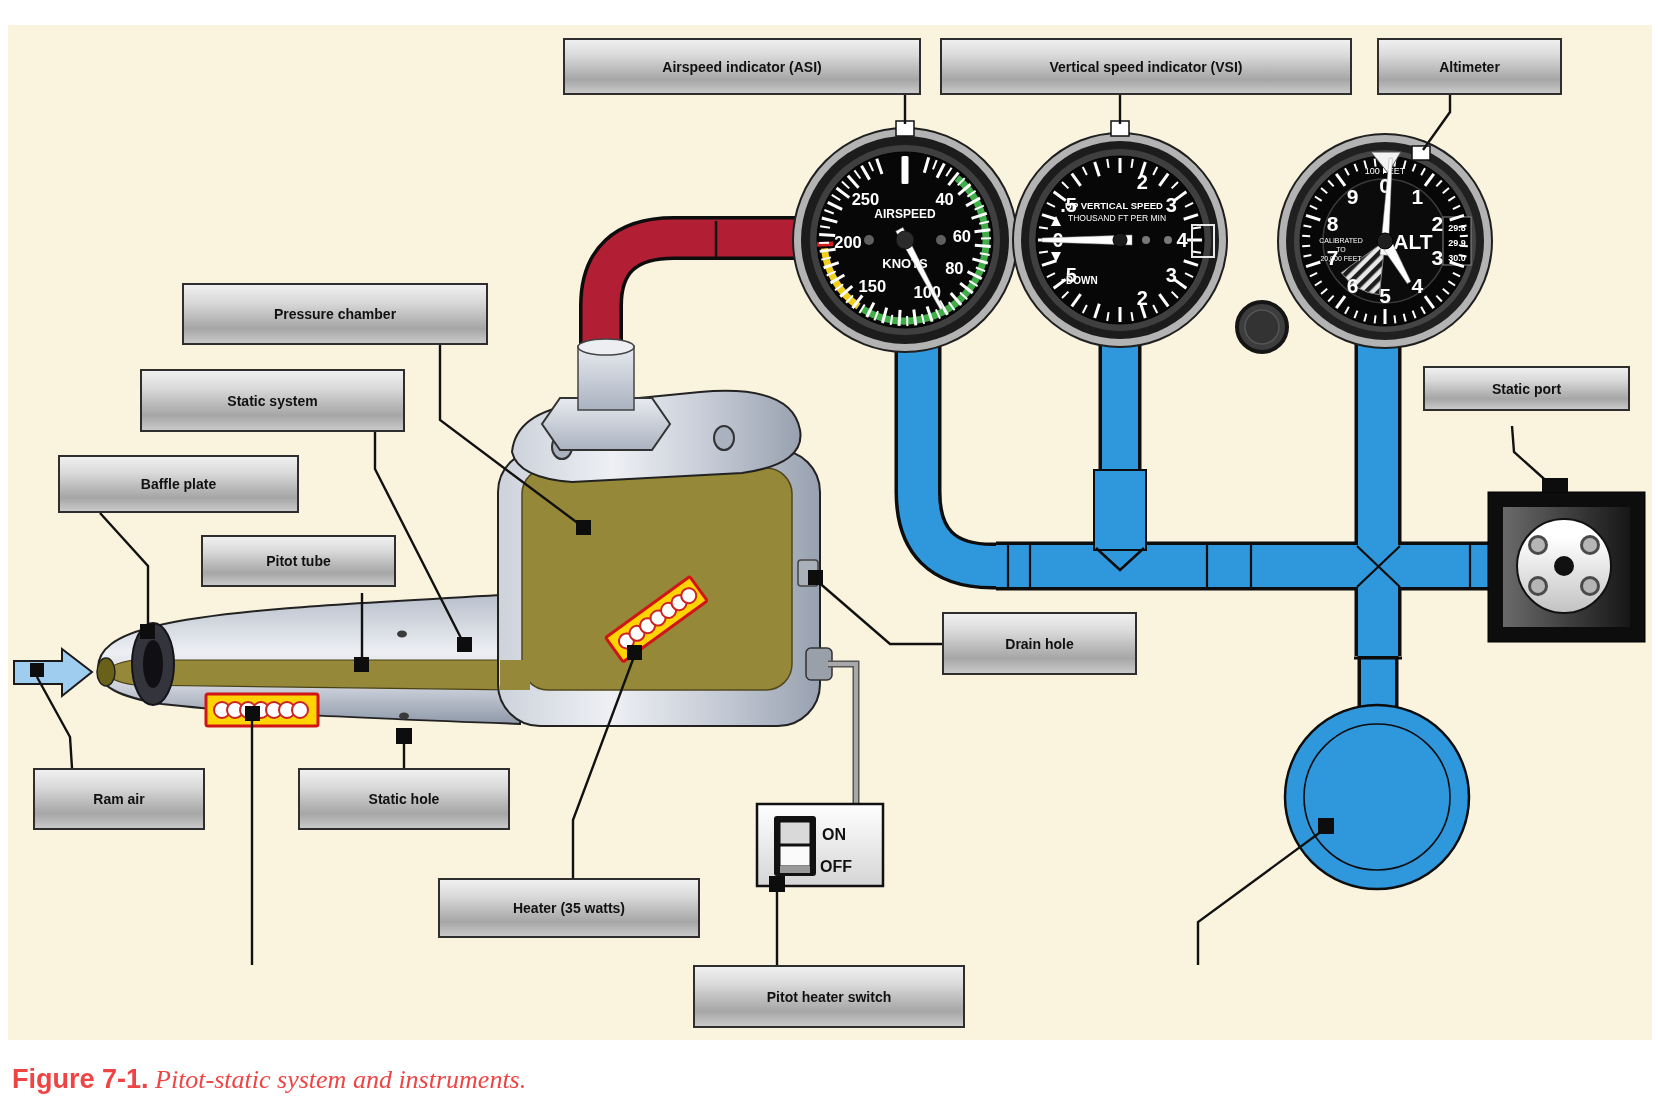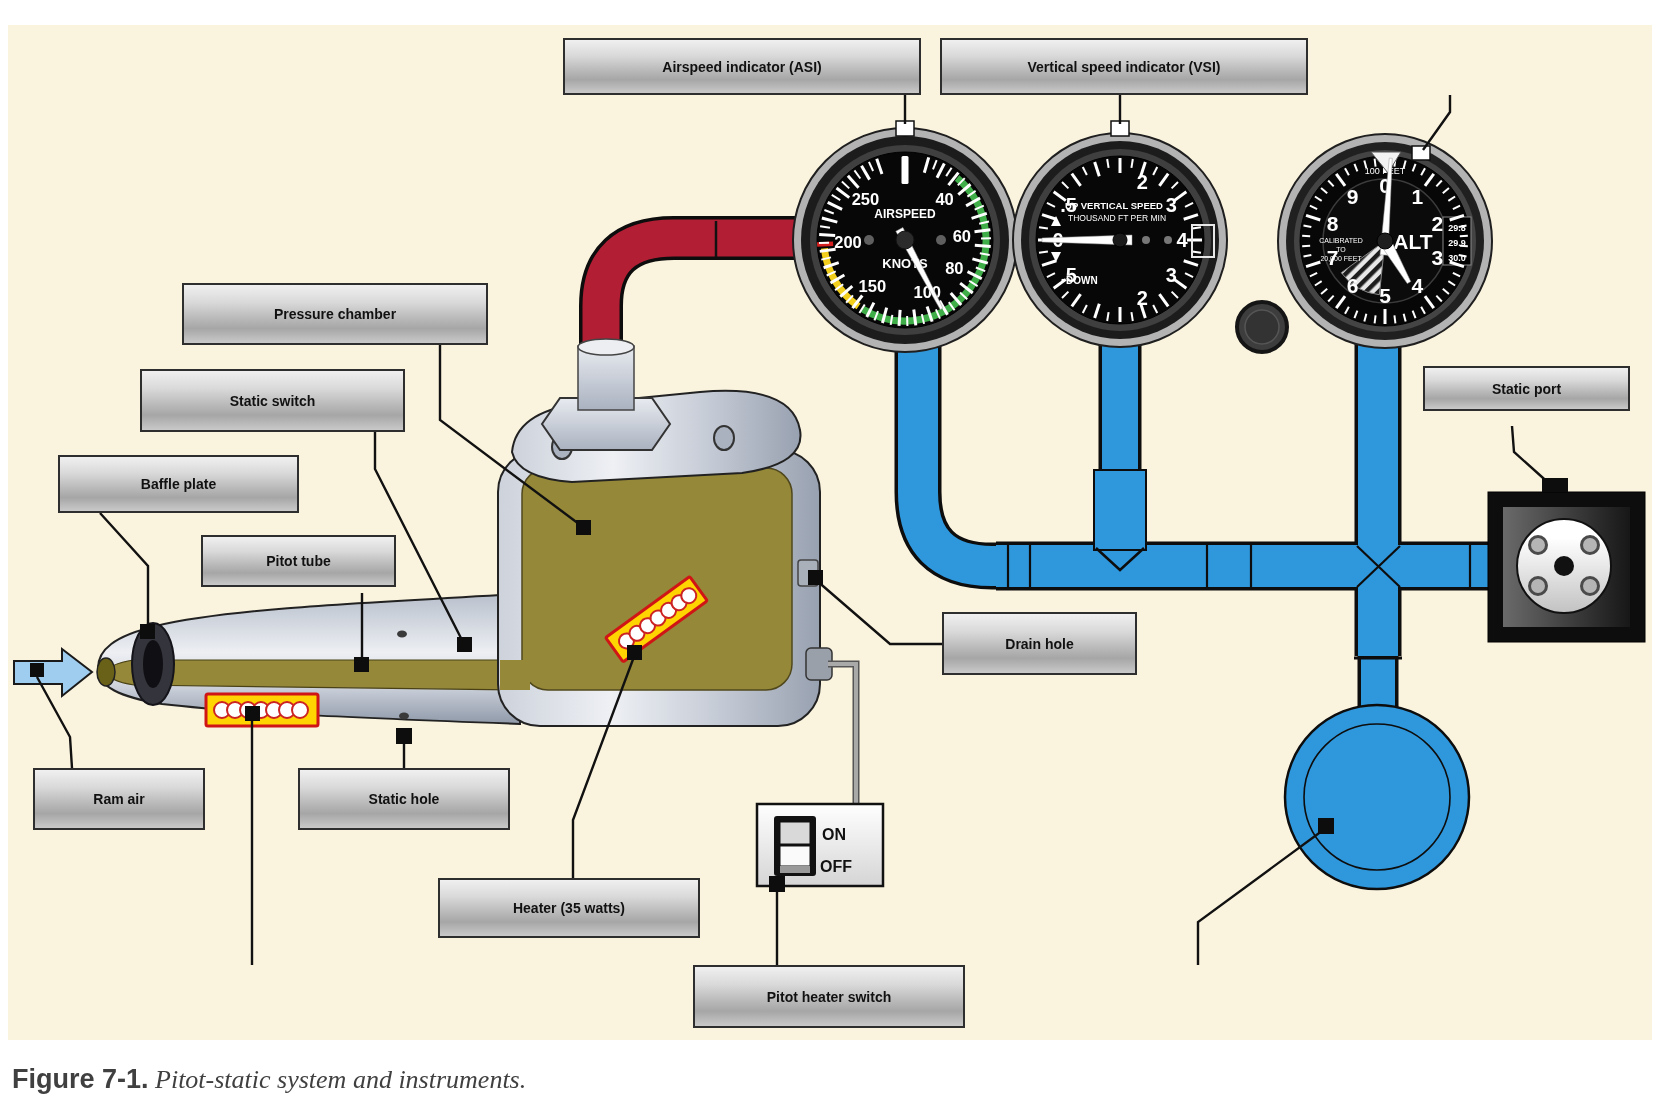--- a/index.html
+++ b/index.html
@@ -3,21 +3,21 @@
 <meta charset="utf-8">
 <style>
   html,body{margin:0;padding:0;background:#fff;}
   .stage{position:relative;width:1658px;height:1118px;background:#ffffff;overflow:hidden;
          font-family:"Liberation Sans",sans-serif;}
   svg{position:absolute;left:0;top:0;z-index:1;}
   .lbl{position:absolute;z-index:3;display:flex;align-items:center;justify-content:center;
        background:linear-gradient(180deg,#f0f0f0 0%,#d9d9d9 30%,#bcbcbc 55%,#a6a6a6 75%,#c9c9c9 100%);
        border:2px solid #2e2e2e;font-weight:bold;font-size:14px;color:#111;box-sizing:border-box;
        text-align:center;}
-  .caption{position:absolute;left:12px;top:1064px;z-index:3;font-size:27px;color:#404040;white-space:pre;}
+  .caption{position:absolute;left:12px;top:1064px;z-index:3;font-size:27px;color:#ef4444;white-space:pre;}
   .cap-bold{font-weight:bold;font-family:"Liberation Sans",sans-serif;}
   .cap-italic{font-style:italic;font-family:"Liberation Serif","DejaVu Serif",serif;font-size:26px;}
   .cream{fill:var(--background_cream,#FAF3DD);}
   .pipe-black{stroke:#0d0d0d;fill:none;stroke-linejoin:round;}
   .pipe-blue{stroke:var(--pipe_blue,#2F97DC);fill:none;stroke-linejoin:round;}
   .pipe-fill{fill:var(--pipe_blue,#2F97DC);}
   .joint{stroke:#0d0d0d;stroke-width:2.2;}
   .redtube{stroke:var(--pitot_red_tube,#B21F35);fill:none;stroke-linejoin:round;}
   .olive{fill:var(--pressure_olive,#958838);}
   .heater-box{fill:var(--heater_yellow,#FFD400);stroke:var(--heater_red,#CF1515);stroke-width:3;}
@@ -446,23 +446,24 @@
     <path class="leader" d="M816,580 L890,644 L942,644"></path>
         <rect class="marker" x="808" y="570" width="15" height="15"></rect>
     <path class="leader" d="M1512,426 L1514,452 L1552,486"></path>
         <rect class="marker" x="1542" y="478" width="26" height="14"></rect>
     <path class="leader" d="M1326,828 L1198,922 L1198,965"></path>
         <rect class="marker" x="1318" y="818" width="16" height="16"></rect>
   </g>
 </svg>
 
 <div class="lbl" style="left:563px;top:38px;width:358px;height:57px">Airspeed indicator (ASI)</div>
-<div class="lbl" style="left:940px;top:38px;width:368px;height:57px">Vertical speed indicator (VSI)</div>
+<div class="lbl" style="left:940px;top:38px;width:412px;height:57px">Vertical speed indicator (VSI)</div>
+<div class="lbl" style="left:1377px;top:38px;width:185px;height:57px">Altimeter</div>
 <div class="lbl" style="left:182px;top:283px;width:306px;height:62px">Pressure chamber</div>
-<div class="lbl" style="left:140px;top:369px;width:265px;height:63px">Static switch</div>
+<div class="lbl" style="left:140px;top:369px;width:265px;height:63px">Static system</div>
 <div class="lbl" style="left:58px;top:455px;width:241px;height:58px">Baffle plate</div>
 <div class="lbl" style="left:201px;top:535px;width:195px;height:52px">Pitot tube</div>
 <div class="lbl" style="left:33px;top:768px;width:172px;height:62px">Ram air</div>
 <div class="lbl" style="left:298px;top:768px;width:212px;height:62px">Static hole</div>
 <div class="lbl" style="left:438px;top:878px;width:262px;height:60px">Heater (35 watts)</div>
 <div class="lbl" style="left:693px;top:965px;width:272px;height:63px">Pitot heater switch</div>
 <div class="lbl" style="left:942px;top:612px;width:195px;height:63px">Drain hole</div>
 <div class="lbl" style="left:1423px;top:366px;width:207px;height:45px">Static port</div>
 
 <div class="caption"><span class="cap-bold">Figure 7-1.</span><span class="cap-italic"> Pitot-static system and instruments.</span></div>

